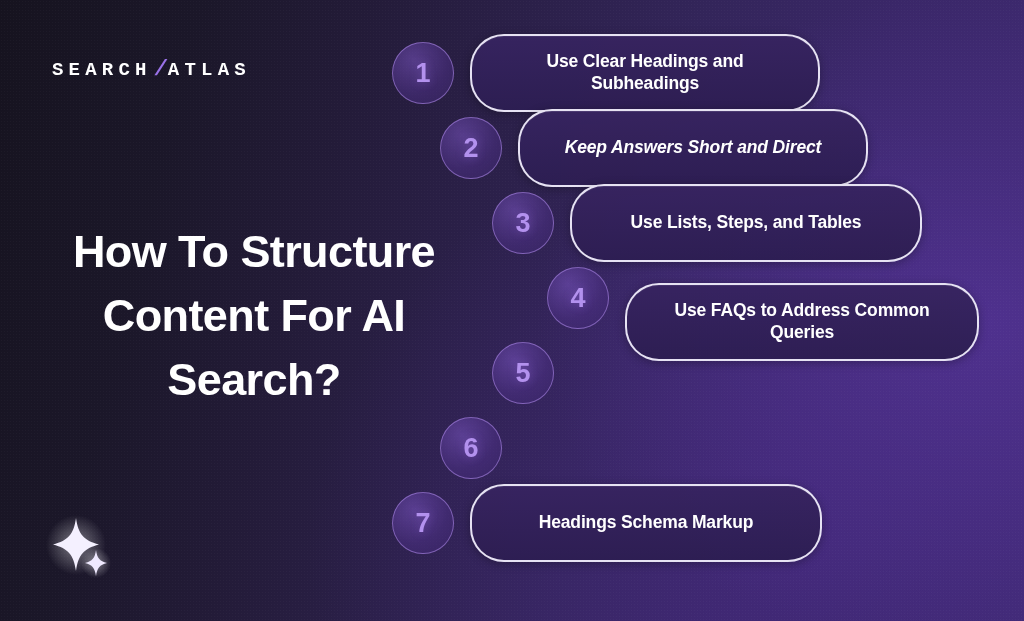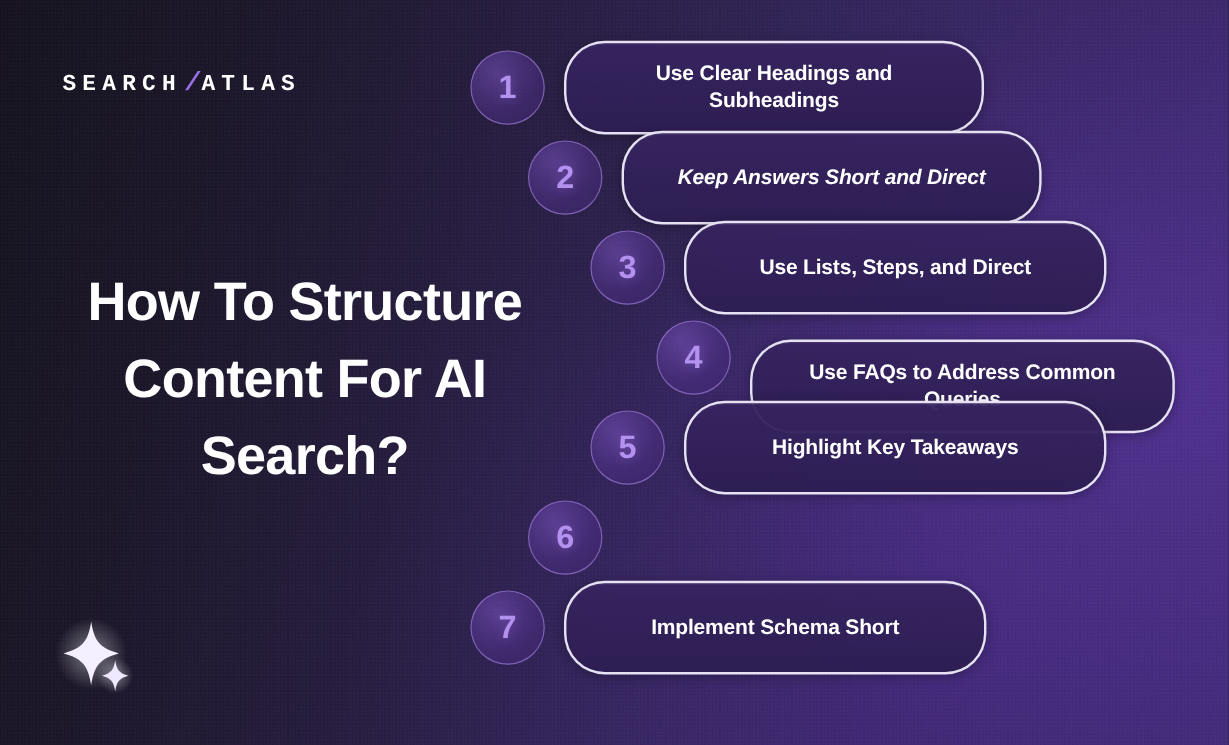--- a/index.html
+++ b/index.html
@@ -152,36 +152,35 @@
       <div class="pill" style="width: 350px;">Use Clear Headings and Subheadings</div>
     </div>
 
     <div class="row" style="margin-left: 48px;">
       <div class="num">2</div>
       <div class="pill" style="width: 350px; font-style: italic;">Keep Answers Short and Direct</div>
     </div>
 
     <div class="row" style="margin-left: 100px;">
       <div class="num">3</div>
-      <div class="pill" style="width: 352px;">Use Lists, Steps, and Direct</div>
+      <div class="pill" style="width: 352px;">Use Lists, Steps, and Tables</div>
     </div>
 
     <div class="row" style="margin-left: 155px;">
       <div class="num">4</div>
       <div class="pill" style="width: 354px; margin-top: 47px;">Use FAQs to Address Common Queries</div>
     </div>
 
     <div class="row" style="margin-left: 100px;">
       <div class="num">5</div>
-      <div class="pill" style="width: 352px;">Highlight Key Takeaways</div>
     </div>
 
     <div class="row" style="margin-left: 48px;">
       <div class="num">6</div>
     </div>
 
     <div class="row" style="margin-left: 0px;">
       <div class="num">7</div>
-      <div class="pill" style="width: 352px;">Implement Schema Short</div>
+      <div class="pill" style="width: 352px;">Headings Schema Markup</div>
     </div>
 
   </div>
 </div>
 
 </body></html>

